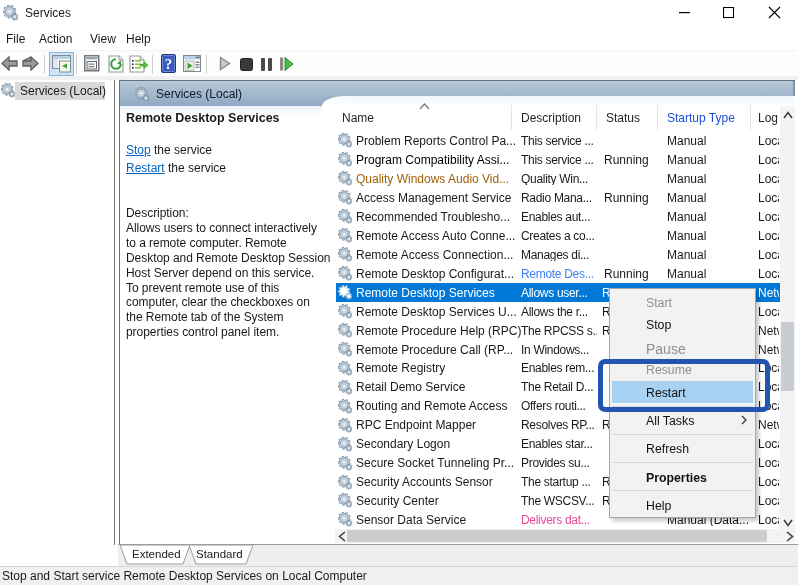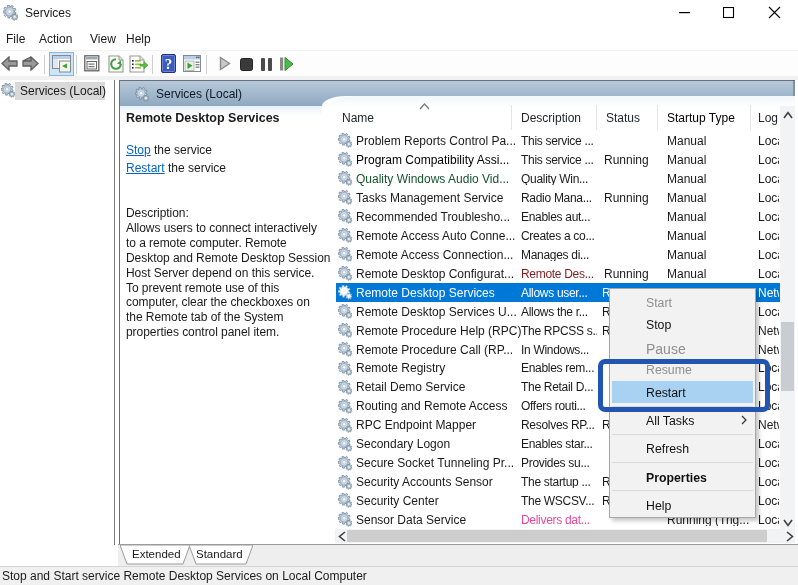--- a/index.html
+++ b/index.html
@@ -129,21 +129,21 @@
     <use href="#gear"></use>
   </svg>
 <div class="abs t12" style="left:156px;top:88px;color:#0d1a26">Services (Local)</div>
 <div class="abs" style="left:126px;top:111px;font-size:12.5px;font-weight:bold;white-space:nowrap">Remote Desktop Services</div>
 <div class="abs t12" style="left:126px;top:144px"><span style="color:#0563c1;text-decoration:underline">Stop</span> the service</div>
 <div class="abs t12" style="left:126px;top:162px"><span style="color:#0563c1;text-decoration:underline">Restart</span> the service</div>
 <div class="abs" style="left:126px;top:206px;font-size:12px;line-height:14.9px;letter-spacing:-0.05px;white-space:nowrap">Description:<br>Allows users to connect interactively<br>to a remote computer. Remote<br>Desktop and Remote Desktop Session<br>Host Server depend on this service.<br>To prevent remote use of this<br>computer, clear the checkboxes on<br>the Remote tab of the System<br>properties control panel item.</div>
 <div class="abs t12" style="left:342px;top:112px;color:#21262b">Name</div>
 <div class="abs t12" style="left:521px;top:112px;color:#21262b">Description</div>
 <div class="abs t12" style="left:606px;top:112px;color:#21262b">Status</div>
-<div class="abs t12" style="left:667px;top:112px;color:#000000">Startup Type</div>
+<div class="abs t12" style="left:667px;top:112px;color:#1d4ed8">Startup Type</div>
 <div class="abs t12" style="left:758px;top:112px;color:#21262b">Log</div>
 <div class="abs" style="left:511px;top:105px;width:1px;height:25px;background:#e4e4e4"></div>
 <div class="abs" style="left:596px;top:105px;width:1px;height:25px;background:#e4e4e4"></div>
 <div class="abs" style="left:657px;top:105px;width:1px;height:25px;background:#e4e4e4"></div>
 <div class="abs" style="left:750px;top:105px;width:1px;height:25px;background:#e4e4e4"></div>
 <svg class="abs" style="left:419px;top:103px" width="11" height="7">
     <path d="M1 6 L5.5 1 L10 6" fill="none" stroke="#777" stroke-width="1.2"></path>
   </svg>
 <svg class="abs" style="left:338px;top:133.4px" width="14" height="15" viewBox="0 0 15 16">
     <use href="#gear"></use>
@@ -156,28 +156,28 @@
     <use href="#gear"></use>
   </svg>
 <div class="abs t12" style="left:356px;top:153.9px;color:#000000">Program Compatibility Assi...</div>
 <div class="abs t12" style="left:521px;top:153.9px;color:#1a1a1a;width:76px;overflow:hidden;letter-spacing:-0.3px">This service ...</div>
 <div class="abs t12" style="left:604px;top:153.9px;color:#1a1a1a">Running</div>
 <div class="abs t12" style="left:667px;top:153.9px;color:#1a1a1a;width:83px;overflow:hidden">Manual</div>
 <div class="abs t12" style="left:758px;top:153.9px;color:#1a1a1a;width:21px;overflow:hidden">Loca</div>
 <svg class="abs" style="left:338px;top:171.3px" width="14" height="15" viewBox="0 0 15 16">
     <use href="#gear"></use>
   </svg>
-<div class="abs t12" style="left:356px;top:172.9px;color:#14532d">Quality Windows Audio Vid...</div>
+<div class="abs t12" style="left:356px;top:172.9px;color:#a16207">Quality Windows Audio Vid...</div>
 <div class="abs t12" style="left:521px;top:172.9px;color:#1a1a1a;width:76px;overflow:hidden;letter-spacing:-0.3px">Quality Win...</div>
 <div class="abs t12" style="left:667px;top:172.9px;color:#1a1a1a;width:83px;overflow:hidden">Manual</div>
 <div class="abs t12" style="left:758px;top:172.9px;color:#1a1a1a;width:21px;overflow:hidden">Loca</div>
 <svg class="abs" style="left:338px;top:190.25px" width="14" height="15" viewBox="0 0 15 16">
     <use href="#gear"></use>
   </svg>
-<div class="abs t12" style="left:356px;top:191.8px;color:#1a1a1a">Tasks Management Service</div>
+<div class="abs t12" style="left:356px;top:191.8px;color:#1a1a1a">Access Management Service</div>
 <div class="abs t12" style="left:521px;top:191.8px;color:#1a1a1a;width:76px;overflow:hidden;letter-spacing:-0.3px">Radio Mana...</div>
 <div class="abs t12" style="left:604px;top:191.8px;color:#1a1a1a">Running</div>
 <div class="abs t12" style="left:667px;top:191.8px;color:#1a1a1a;width:83px;overflow:hidden">Manual</div>
 <div class="abs t12" style="left:758px;top:191.8px;color:#1a1a1a;width:21px;overflow:hidden">Loca</div>
 <svg class="abs" style="left:338px;top:209.2px" width="14" height="15" viewBox="0 0 15 16">
     <use href="#gear"></use>
   </svg>
 <div class="abs t12" style="left:356px;top:210.8px;color:#1a1a1a">Recommended Troublesho...</div>
 <div class="abs t12" style="left:521px;top:210.8px;color:#1a1a1a;width:76px;overflow:hidden;letter-spacing:-0.3px">Enables aut...</div>
 <div class="abs t12" style="left:667px;top:210.8px;color:#1a1a1a;width:83px;overflow:hidden">Manual</div>
@@ -193,21 +193,21 @@
     <use href="#gear"></use>
   </svg>
 <div class="abs t12" style="left:356px;top:248.7px;color:#1a1a1a">Remote Access Connection...</div>
 <div class="abs t12" style="left:521px;top:248.7px;color:#1a1a1a;width:76px;overflow:hidden;letter-spacing:-0.3px">Manages di...</div>
 <div class="abs t12" style="left:667px;top:248.7px;color:#1a1a1a;width:83px;overflow:hidden">Manual</div>
 <div class="abs t12" style="left:758px;top:248.7px;color:#1a1a1a;width:21px;overflow:hidden">Loca</div>
 <svg class="abs" style="left:338px;top:266.05px" width="14" height="15" viewBox="0 0 15 16">
     <use href="#gear"></use>
   </svg>
 <div class="abs t12" style="left:356px;top:267.7px;color:#1a1a1a">Remote Desktop Configurat...</div>
-<div class="abs t12" style="left:521px;top:267.7px;color:#7f1d1d;width:76px;overflow:hidden;letter-spacing:-0.3px">Remote Des...</div>
+<div class="abs t12" style="left:521px;top:267.7px;color:#3b82f6;width:76px;overflow:hidden;letter-spacing:-0.3px">Remote Des...</div>
 <div class="abs t12" style="left:604px;top:267.7px;color:#1a1a1a">Running</div>
 <div class="abs t12" style="left:667px;top:267.7px;color:#1a1a1a;width:83px;overflow:hidden">Manual</div>
 <div class="abs t12" style="left:758px;top:267.7px;color:#1a1a1a;width:21px;overflow:hidden">Loca</div>
 <div class="abs" style="left:336px;top:283.0px;width:444px;height:19px;background:#0078d7"></div>
 <svg class="abs" style="left:338px;top:285.0px;filter:brightness(1.28)" width="14" height="15" viewBox="0 0 15 16">
     <use href="#gear"></use>
   </svg>
 <div class="abs t12" style="left:356px;top:286.6px;color:#fff">Remote Desktop Services</div>
 <div class="abs t12" style="left:521px;top:286.6px;color:#fff;width:76px;overflow:hidden;letter-spacing:-0.3px">Allows user...</div>
 <div class="abs t12" style="left:602px;top:286.6px;color:#fff">Running</div>
@@ -293,21 +293,21 @@
 <div class="abs t12" style="left:356px;top:495.1px;color:#1a1a1a">Security Center</div>
 <div class="abs t12" style="left:521px;top:495.1px;color:#1a1a1a;width:76px;overflow:hidden;letter-spacing:-0.3px">The WSCSV...</div>
 <div class="abs t12" style="left:602px;top:495.1px;color:#1a1a1a">Running</div>
 <div class="abs t12" style="left:667px;top:495.1px;color:#1a1a1a;width:83px;overflow:hidden">Autom</div>
 <div class="abs t12" style="left:758px;top:495.1px;color:#1a1a1a;width:21px;overflow:hidden">Loca</div>
 <svg class="abs" style="left:338px;top:512.4px" width="14" height="15" viewBox="0 0 15 16">
     <use href="#gear"></use>
   </svg>
 <div class="abs t12" style="left:356px;top:514.0px;color:#1a1a1a">Sensor Data Service</div>
 <div class="abs t12" style="left:521px;top:514.0px;color:#ec4899;width:76px;overflow:hidden;letter-spacing:-0.3px">Delivers dat...</div>
-<div class="abs t12" style="left:667px;top:514.0px;color:#1a1a1a;width:83px;overflow:hidden">Running (Trig...</div>
+<div class="abs t12" style="left:667px;top:514.0px;color:#1a1a1a;width:83px;overflow:hidden">Manual (Data...</div>
 <div class="abs t12" style="left:758px;top:514.0px;color:#1a1a1a;width:21px;overflow:hidden">Loca</div>
 <div class="abs" style="left:780px;top:106px;width:15px;height:424px;background:#f2f3f4"></div>
 <svg class="abs" style="left:783px;top:111px" width="10" height="8">
     <path d="M1 7 L5 1.5 L9 7" fill="none" stroke="#3f3f3f" stroke-width="1.6"></path>
   </svg>
 <svg class="abs" style="left:783px;top:519px" width="10" height="8">
     <path d="M1 1 L5 6.5 L9 1" fill="none" stroke="#3f3f3f" stroke-width="1.6"></path>
   </svg>
 <div class="abs" style="left:781px;top:322px;width:13px;height:69px;background:#c9ccd0"></div>
 <div class="abs" style="left:335px;top:529px;width:460px;height:14px;background:#f2f3f4"></div>

